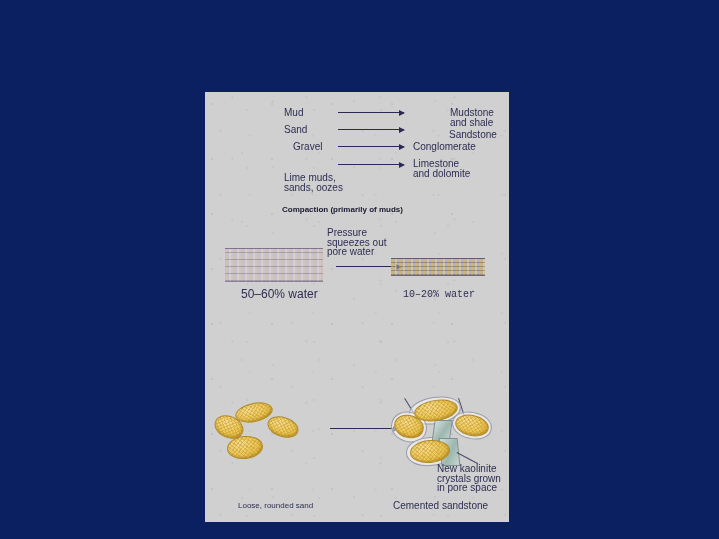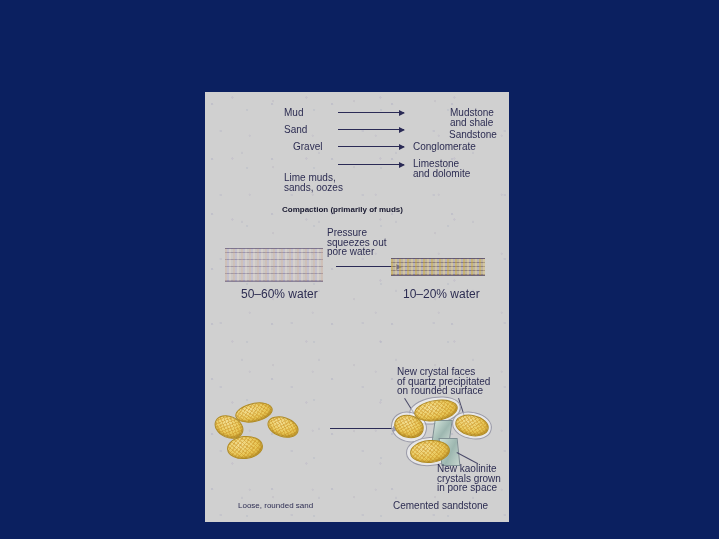--- a/index.html
+++ b/index.html
@@ -165,26 +165,23 @@
 squeezes out
 pore water</div>
 
     <div class="block" id="mud-loose"></div>
 
     <div class="arrow" style="left:131px;top:174px;width:65px;"></div>
 
     <div class="block" id="mud-compact"></div>
 
     <div class="fig-txt" style="left:36px;top:198px;font-size:12px;">50–60% water</div>
-    <div class="fig-txt" style="left:198px;top:198px;font-size:12px;">10–20% water</div>
-
-
-    <div class="fig-txt" style="left:192px;top:275px;">New crystal faces
-of quartz precipitated
-on rounded surface</div>
+    <div class="fig-txt" style="left:198px;top:198px;font-size:10px;font-family:Liberation Mono, monospace;">10–20% water</div>
+
+
 
     <div class="leader" style="left:200px;top:306px;width:18px;transform:rotate(58deg);"></div>
     <div class="leader" style="left:254px;top:306px;width:22px;transform:rotate(72deg);"></div>
 
     <div class="grain" style="left:30px;top:311px;width:36px;height:17px;transform:rotate(-12deg);"></div>
     <div class="grain" style="left:9px;top:324px;width:28px;height:20px;transform:rotate(24deg);"></div>
     <div class="grain" style="left:62px;top:325px;width:30px;height:18px;transform:rotate(18deg);"></div>
     <div class="grain" style="left:22px;top:344px;width:34px;height:21px;transform:rotate(-6deg);"></div>
 
     <div class="arrow" style="left:125px;top:336px;width:68px;"></div>

